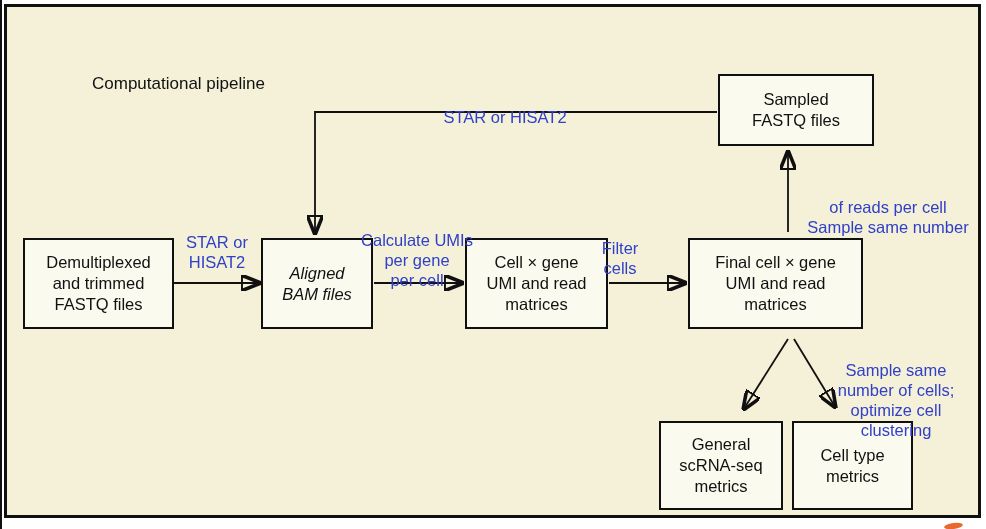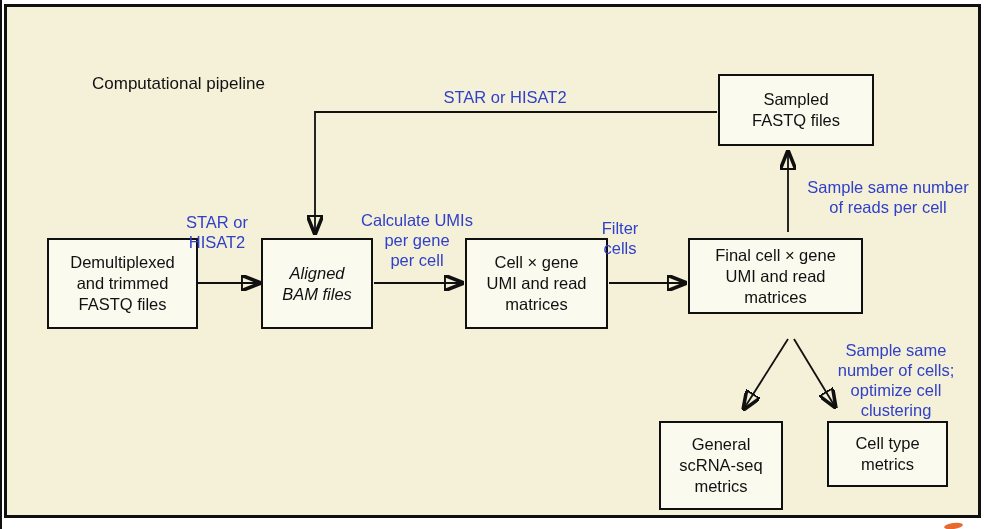--- a/index.html
+++ b/index.html
@@ -17,31 +17,31 @@
   .title{
     position:absolute;left:92px;top:42px;font-size:17px;white-space:nowrap;margin-top:32px;
   }
   .arrows{position:absolute;left:0;top:0;width:986px;height:529px;}
   .arrows path{stroke:#101010;stroke-width:1.8;fill:none;}
   .node{
     position:absolute;box-sizing:border-box;border:2px solid #101010;background:#fbfaef;
     display:flex;align-items:center;justify-content:center;text-align:center;
     font-size:16.5px;line-height:21px;
   }
-  .node-demux   {left:23px; top:238px;width:151px;height:91px;margin-left:24px;}
+  .node-demux   {left:23px; top:238px;width:151px;height:91px;}
   .node-aligned {left:261px;top:238px;width:112px;height:91px;font-style:italic;}
   .node-cellgene{left:465px;top:238px;width:143px;height:91px;}
-  .node-final   {left:688px;top:238px;width:175px;height:76px;}
+  .node-final   {left:688px;top:238px;width:175px;height:91px;}
   .node-sampled {left:718px;top:74px; width:156px;height:72px;}
   .node-general {left:659px;top:421px;width:124px;height:89px;}
-  .node-celltype{left:827px;top:421px;width:121px;height:66px;}
+  .node-celltype{left:792px;top:421px;width:121px;height:89px;}
   .node span{display:block;}
   .blabel{
     position:absolute;transform:translate(-50%,-50%);
-    color:#3040c8;font-size:16.5px;line-height:20px;text-align:center;white-space:nowrap;
+    color:#3040c8;font-size:16.5px;line-height:20px;text-align:center;white-space:nowrap;margin-top:20px;
   }
   .lbl-star-top {left:505px;top:97px;}
   .lbl-star-left{left:217px;top:232px;}
   .lbl-calc     {left:417px;top:240px;}
   .lbl-filter   {left:620px;top:238px;}
   .lbl-reads    {left:888px;top:197px;}
   .lbl-cells    {left:896px;top:380px;}
   .blabel span{display:block;}
   .swoosh{
     position:absolute;left:944px;top:523px;width:19px;height:6px;
@@ -140,22 +140,22 @@
     <span>per gene</span>
     <span>per cell</span>
   </div>
 
   <div class="blabel lbl-filter">
     <span>Filter</span>
     <span>cells</span>
   </div>
 
   <div class="blabel lbl-reads">
+    <span>of reads per cell</span>
     <span>Sample same number</span>
-    <span>of reads per cell</span>
   </div>
 
   <div class="blabel lbl-cells">
     <span>Sample same</span>
     <span>number of cells;</span>
     <span>optimize cell</span>
     <span>clustering</span>
   </div>
 
   <div class="swoosh"></div>

